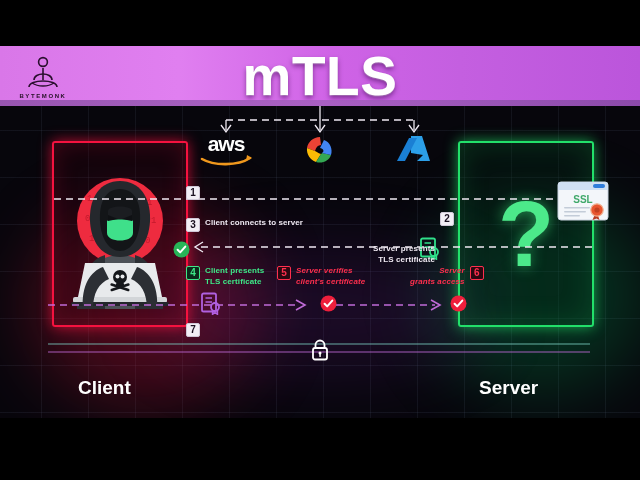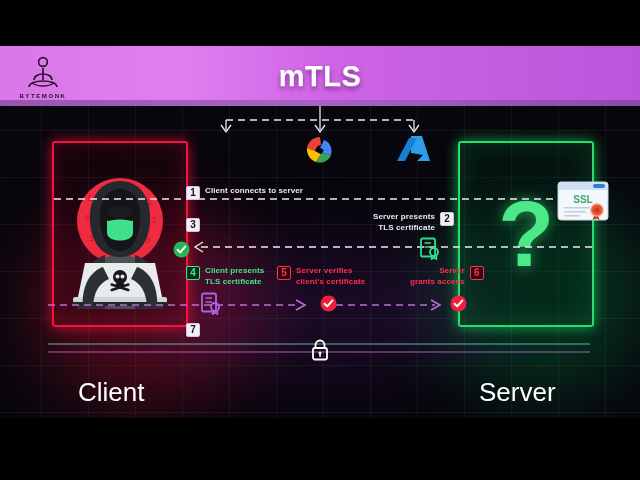--- a/index.html
+++ b/index.html
@@ -40,21 +40,21 @@
     position:absolute; left:0; top:46px; width:640px; height:60px; z-index:30;
     background:linear-gradient(90deg,#d977e8 0%,#e07ff0 28%,#cf63e6 52%,#c45fe0 72%,#bb55db 100%);
     display:flex; align-items:center; justify-content:center;
   }
   #banner::after{
     content:""; position:absolute; left:0; bottom:0; width:100%; height:6px;
     background:linear-gradient(90deg,#8d4fa8,#a35fbe,#8448a2);
     opacity:.85;
   }
   #banner-title {
-    font-size:29px; font-weight:700; color:#fff; letter-spacing:.5px;
+    font-size:55px; font-weight:700; color:#fff; letter-spacing:.5px;
     text-shadow:0 3px 5px rgba(60,0,80,.55), 0 1px 0 rgba(255,255,255,.5);
     line-height:1;
   }
   
   #logo { position:absolute; left:14px; top:4px; width:58px; height:54px;
     display:flex; flex-direction:column; align-items:center; justify-content:center; }
   #logo svg { display:block; }
   #logo-text { font-size:6px; letter-spacing:1.6px; color:#241024; font-weight:700; margin-top:1px; }
 
   
@@ -86,41 +86,41 @@
     background:rgba(2,40,20,.28);
     display:flex; align-items:center; justify-content:center;
   }
   #qmark { font-size:92px; font-weight:700; color:#4ce98a; line-height:1;
     text-shadow:0 0 14px rgba(60,240,130,.6); }
 
   
   #ssl-card { position:absolute; left:557px; top:181px; width:52px; height:40px; z-index:22; }
 
   
-  .caption { position:absolute; z-index:30; color:#fff; font-size:26px; font-weight:400; }
+  .caption { position:absolute; z-index:30; color:#fff; font-size:19px; font-weight:700; }
   #client-caption { left:78px; top:377px; }
   #server-caption { left:479px; top:377px; }
 
   
   #flows { position:absolute; left:0; top:46px; width:640px; height:372px; z-index:15; }
 
   
   .step { position:absolute; z-index:25; display:flex; align-items:flex-start; gap:5px; }
   .num {
     width:14px; height:14px; flex:0 0 14px;
     display:flex; align-items:center; justify-content:center;
     font-size:10px; font-weight:700; border-radius:2px; line-height:1;
   }
   .num.w { background:#f2eef5; color:#1a1020; border:1px solid #cfc7d6; }
   .num.g { background:#0c2b1c; color:#3ee887; border:1.5px solid #3ee887; }
   .num.r { background:#2c0811; color:#ff2f4e; border:1.5px solid #ff2f4e; }
   .txt { font-size:8px; font-weight:700; line-height:1.32; letter-spacing:.1px; }
-  .txt.w { color:#efe9f2; }
+  .txt.w { color:#efe9f2;margin-top:32px; }
   .txt.g { color:#3ee887; }
-  .txt.r { color:#ff2f4e; }
+  .txt.r { color:#ff2f4e;font-style:italic; }
 
   #step1 { left:186px; top:186px; }
   #step3 { left:186px; top:218px; }
   #step2 { left:373px; top:212px; }
   #step4 { left:186px; top:266px; }
   #step5 { left:277px; top:266px; }
   #step6 { left:410px; top:266px; }
   #step7 { left:186px; top:323px; }
   .step.rtl { flex-direction:row-reverse; text-align:right; }
 
@@ -245,20 +245,27 @@
       <line x1="320" y1="0" x2="320" y2="14" stroke="#efe9f2" stroke-width="1.3"></line>
       <line x1="226" y1="14" x2="414" y2="14" stroke="#efe9f2" stroke-width="1.3" stroke-dasharray="7 5"></line>
       <line x1="226" y1="14" x2="226" y2="24" stroke="#efe9f2" stroke-width="1.3"></line>
       <path d="M221 19 L226 26 L231 19" fill="none" stroke="#efe9f2" stroke-width="1.3"></path>
       <line x1="320" y1="14" x2="320" y2="24" stroke="#efe9f2" stroke-width="1.3"></line>
       <path d="M315 19 L320 26 L325 19" fill="none" stroke="#efe9f2" stroke-width="1.3"></path>
       <line x1="414" y1="14" x2="414" y2="24" stroke="#efe9f2" stroke-width="1.3"></line>
       <path d="M409 19 L414 26 L419 19" fill="none" stroke="#efe9f2" stroke-width="1.3"></path>
     </svg>
 
+    <div class="cloud" id="cloud-aws">
+      <svg width="64" height="34" viewBox="0 0 64 34">
+        <text x="32" y="18" class="aws-txt" font-family="Liberation Sans, sans-serif" font-size="21" font-weight="700" fill="#ffffff" text-anchor="middle" letter-spacing="-1">aws</text>
+        <path d="M8 26 C20 33 44 33 56 25" fill="none" stroke="#f0981d" stroke-width="2.6" stroke-linecap="round"></path>
+        <path d="M53 22 L58 25 L52 28 Z" fill="#f0981d"></path>
+      </svg>
+    </div>
 
     <div class="cloud" id="cloud-gcp">
       <svg width="44" height="34" viewBox="0 0 44 34">
         <path d="M22 3 L33 10 L33 24 L22 31 L11 24 L11 10 Z" fill="none"></path>
         <path d="M22 4 C15 4 10 9 9 15 L17 18 C18 14 20 12 23 12 Z" fill="#ea4335"></path>
         <path d="M9 15 C8.4 21 12 27 18 29 L23 21 C20 20.4 18 18 17 18 Z" fill="#fbbc05"></path>
         <path d="M18 29 C24 31 31 28 33 22 L24 20 C23.4 21.4 23 21 23 21 Z" fill="#34a853"></path>
         <path d="M33 22 C35 16 32 9 26 7 L22 15 C25 15.6 27 18 24 20 Z" fill="#4285f4"></path>
         <circle cx="22" cy="18" r="5.5" fill="#07060c" opacity="0"></circle>
       </svg>

